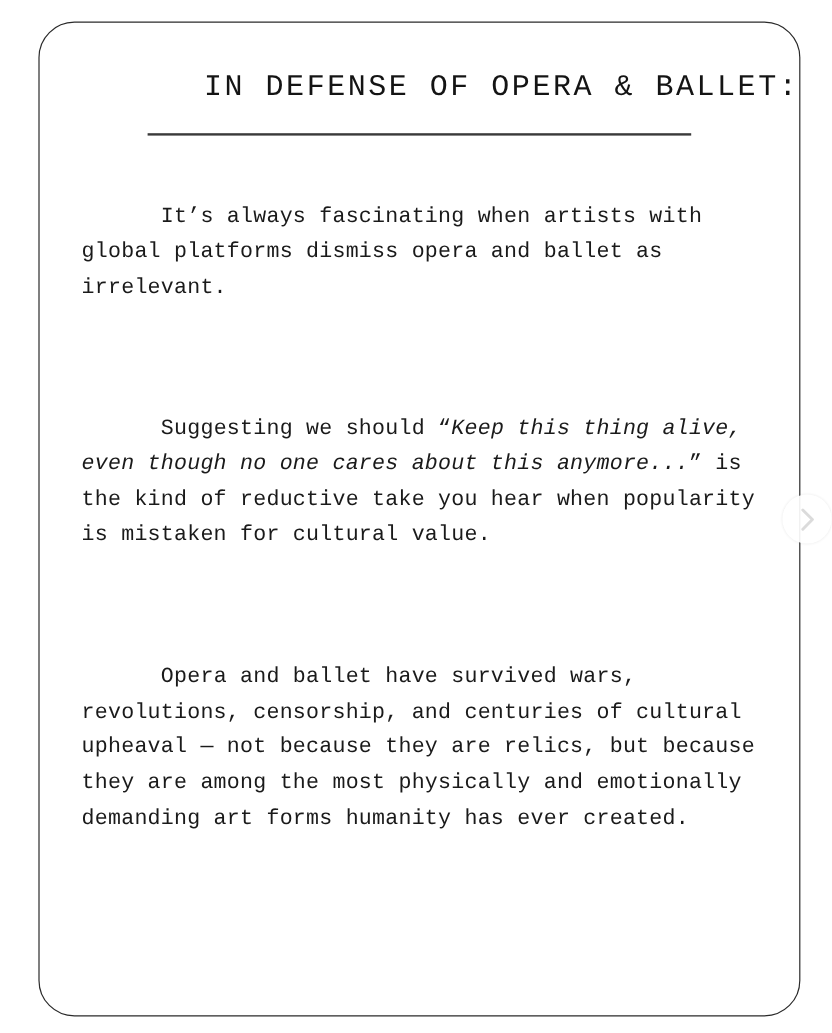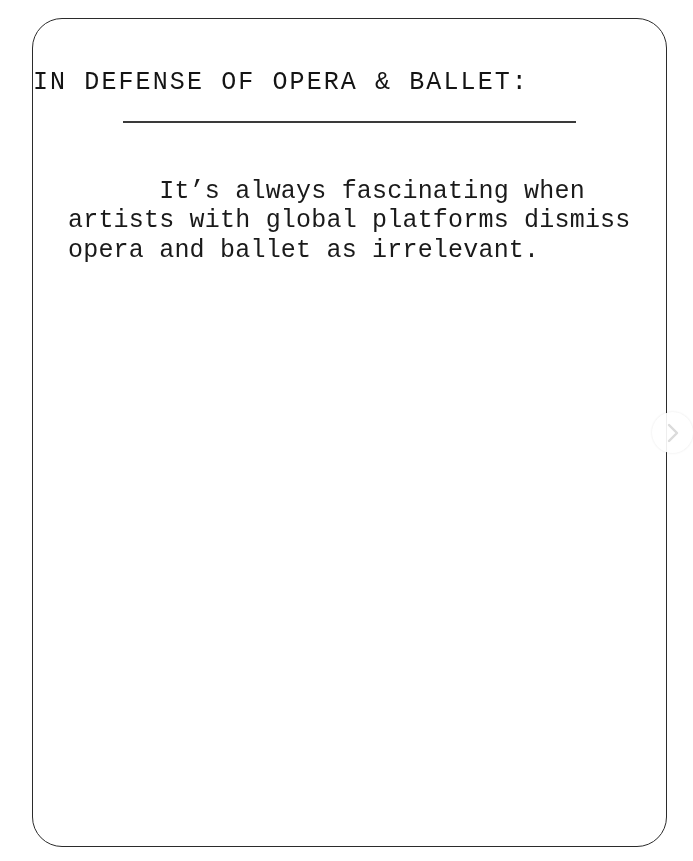--- a/index.html
+++ b/index.html
@@ -24,22 +24,22 @@
     width: 635px;
     height: 829px;
     box-sizing: border-box;
     border: 1.6px solid #2b2b2b;
     border-radius: 30px;
     background: #ffffff;
   }
 
   
   .title-block {
-    margin-top: 46px;
-    text-align: left;
+    margin-top: 36px;
+    text-align: right;
   }
   .title-line {
     font-family: "Liberation Mono", "DejaVu Sans Mono", monospace;
     font-size: 25px;
     line-height: 35px;
     letter-spacing: 2.1px;
     color: #141414;
     white-space: pre;
   }
 
@@ -54,21 +54,21 @@
     background: #3a3a3a;
   }
 
   
   .body {
     margin: 0;
     padding: 24px 22px 0 35px;
   }
   .para {
     font-family: "Liberation Mono", "DejaVu Sans Mono", monospace;
-    font-size: 25px;
+    font-size: 18px;
     line-height: 29.6px;
     color: #1a1a1a;
     letter-spacing: 0.2px;
     margin: 0 0 29px 0;
     white-space: pre-wrap;
   }
   .para:last-of-type { margin-bottom: 0; }
   .para em, .quote-italic {
     font-style: italic;
   }
@@ -102,21 +102,27 @@
   <div class="divider-wrap">
     <div class="divider"></div>
   </div>
 
   <div class="body">
 
     <p class="para">
       <span>It’s always fascinating when artists with global platforms dismiss opera and ballet as irrelevant.</span>
     </p>
 
+    <p class="para">
+      <span>Suggesting we should “</span><em class="quote-italic">Keep this thing alive, even though no one cares about this anymore...</em><span>” is the kind of reductive take you hear when popularity is mistaken for cultural value.</span>
+    </p>
 
+    <p class="para">
+      <span>Opera and ballet have survived wars, revolutions, censorship, and centuries of cultural upheaval — not because they are relics, but because they are among the most physically and emotionally demanding art forms humanity has ever created.</span>
+    </p>
 
     <p class="para">
       
     </p>
 
   </div>
 
 </div>
 
 <div class="next-btn">

